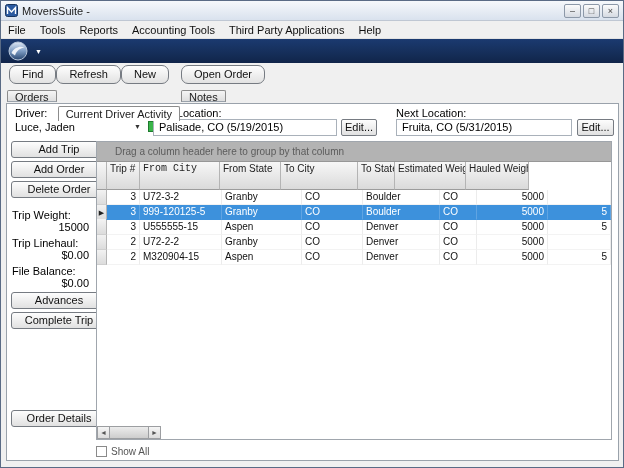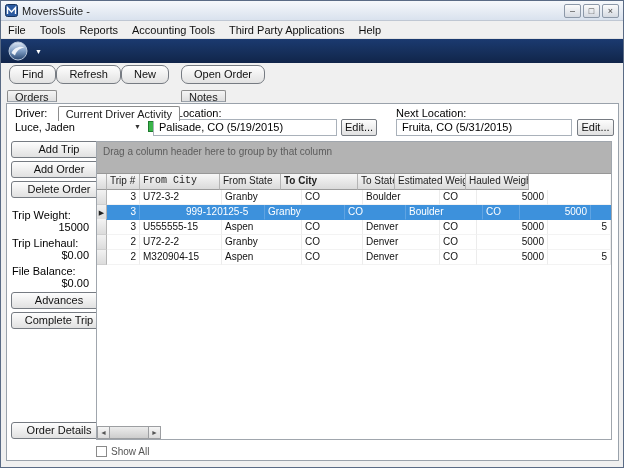--- a/index.html
+++ b/index.html
@@ -41,22 +41,22 @@
   .combo .combo-arrow { font-size:7px; color:#333; padding:0 2px; }
   .status-square { position:absolute; left:141px; top:17px; width:11px; height:11px; background:var(--status-green,#3ab54a); border:1px solid #1e7a2e; }
 
   
   .side-btn { position:absolute; left:4px; width:96px; height:17px; background:linear-gradient(#fdfdfd,#e1e1e1); border:1px solid #767b82; border-radius:3px; font-size:11px; line-height:15px; text-align:center; color:#111; }
   .side-lbl { position:absolute; left:5px; font-size:11px; color:#000; white-space:nowrap; }
   .side-val { position:absolute; left:4px; width:78px; text-align:right; font-size:11px; color:#000; }
 
   
   .grid { position:absolute; left:89px; top:37px; width:516px; height:299px; border:1px solid #a0a6ad; background:#fff; overflow:hidden; }
-  .group-panel { height:32px; background:#b3b3b3; color:#5c5c5c; font-size:10px; line-height:20px; padding-left:6px; border-bottom:1px solid #979797; white-space:nowrap; overflow:hidden; }
-  .hdr-row { display:flex; height:16px; }
+  .group-panel { height:20px; background:#b3b3b3; color:#5c5c5c; font-size:10px; line-height:20px; padding-left:18px; border-bottom:1px solid #979797; white-space:nowrap; overflow:hidden; }
+  .hdr-row { display:flex; height:28px; }
   .hdr-cell { flex:0 0 auto; background:linear-gradient(#f7f7f7,#dadada); border-right:1px solid #b4b4b4; border-bottom:1px solid #9c9c9c; padding:1px 3px; font-size:10px; color:#222; white-space:nowrap; overflow:hidden; }
   .grid-rows { }
   .grid-row { display:flex; height:15px; background:#fff; }
   .cell { flex:0 0 auto; padding:1px 3px; font-size:10px; color:#111; white-space:nowrap; overflow:hidden; border-right:1px solid #ececec; border-bottom:1px solid #f3f3f3; }
   .cell.right { text-align:right; }
   .cell.indicator { background:linear-gradient(#f2f2f2,#dcdcdc); border-right:1px solid #b4b4b4; border-bottom:1px solid #cfcfcf; padding:0; font-size:7px; line-height:15px; text-align:center; color:#222; }
   .grid-row.selected { background:var(--selection,#3d91dc); }
   .grid-row.selected .cell { color:#fff; border-right-color:rgba(255,255,255,.18); border-bottom-color:transparent; }
   .grid-row.selected .cell.indicator { background:linear-gradient(#f2f2f2,#dcdcdc); color:#222; border-right-color:#b4b4b4; }
 
@@ -147,50 +147,50 @@
 
     <div class="side-lbl" style="top:105px;">Trip Weight:</div>
     <div class="side-val" style="top:117px;">15000</div>
     <div class="side-lbl" style="top:133px;">Trip Linehaul:</div>
     <div class="side-val" style="top:145px;">$0.00</div>
     <div class="side-lbl" style="top:161px;">File Balance:</div>
     <div class="side-val" style="top:173px;">$0.00</div>
 
     <button class="side-btn" style="top:188px;">Advances</button>
     <button class="side-btn" style="top:208px;">Complete Trip</button>
-    <button class="side-btn" style="top:318px;">Order Details</button>
+    <button class="side-btn" style="top:306px;">Order Details</button>
 
     <div class="grid">
       <div class="group-panel">Drag a column header here to group by that column</div>
       <div class="hdr-row">
           <div class="hdr-cell" style="width: 10px; padding: 0px;"></div>
           <div class="hdr-cell" style="width: 33px;">Trip #</div>
           <div class="hdr-cell" style="width: 80px; font-family: Liberation Mono, monospace;">From City</div>
           <div class="hdr-cell" style="width: 61px;">From State</div>
-          <div class="hdr-cell" style="width: 77px; font-weight: bold;">To City</div>
+          <div class="hdr-cell" style="width: 77px;">To City</div>
           <div class="hdr-cell" style="width: 37px;">To State</div>
           <div class="hdr-cell" style="width: 71px;">Estimated Weight</div>
           <div class="hdr-cell" style="width: 63px;">Hauled Weight</div>
         </div>
       <div class="grid-rows">
           <div class="grid-row">
             <div class="cell indicator" style="width: 10px;"></div>
             <div class="cell right" style="width: 33px;">3</div>
             <div class="cell" style="width: 82px;">U72-3-2</div>
             <div class="cell" style="width: 80px;">Granby</div>
             <div class="cell" style="width: 61px;">CO</div>
             <div class="cell" style="width: 77px;">Boulder</div>
             <div class="cell" style="width: 37px;">CO</div>
             <div class="cell right" style="width: 71px;">5000</div>
             <div class="cell right" style="width: 63px;"></div>
           </div>
           <div class="grid-row selected">
             <div class="cell indicator" style="width: 10px;">▶</div>
             <div class="cell right" style="width: 33px;">3</div>
-            <div class="cell" style="width: 82px; margin-left: 43px;">999-120125-5</div>
+            <div class="cell" style="width: 82px;">999-120125-5</div>
             <div class="cell" style="width: 80px;">Granby</div>
             <div class="cell" style="width: 61px;">CO</div>
             <div class="cell" style="width: 77px;">Boulder</div>
             <div class="cell" style="width: 37px;">CO</div>
             <div class="cell right" style="width: 71px;">5000</div>
             <div class="cell right" style="width: 63px;">5</div>
           </div>
           <div class="grid-row">
             <div class="cell indicator" style="width: 10px;"></div>
             <div class="cell right" style="width: 33px;">3</div>

